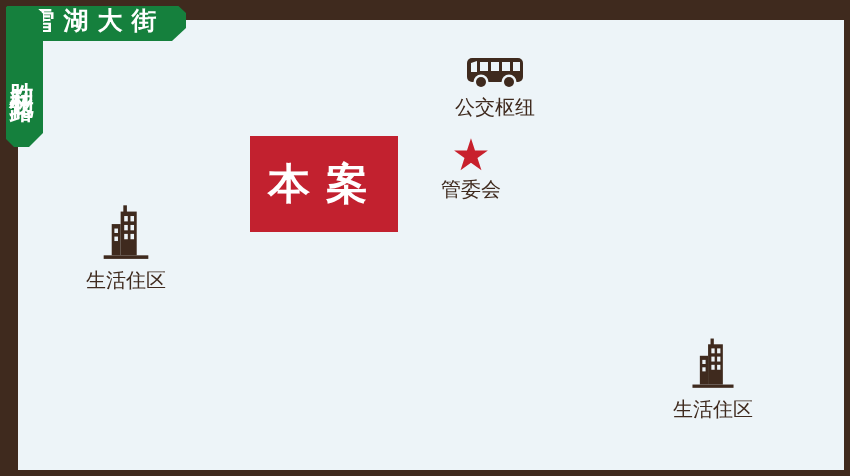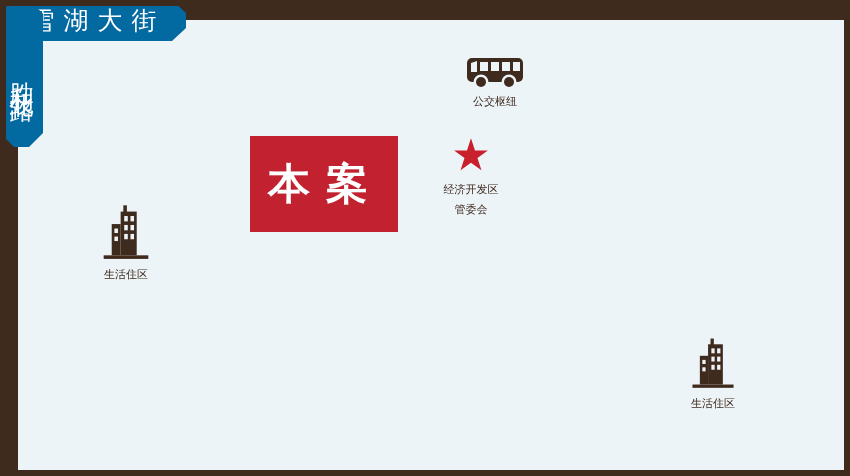--- a/index.html
+++ b/index.html
@@ -15,41 +15,41 @@
   #road-xuehu   { left:550; top:236; width:300px; height:19px; }
   #road-beitan  { left:398; top:0;   width:16px;  height:476px; }
   #road-shengli { left:550; top:0;   width:18px;  height:476px; }
   #road-guihua  { left:237; top:137; width:13px;  height:339px; }
 
   .dash { position:absolute; height:3px; z-index:1;
     background:repeating-linear-gradient(90deg,#3F2A1E 0 10px,transparent 10px 17px); }
   #dash-top    { left:252; top:235; width:298px; }
   #dash-bottom { left:252; top:249; width:298px; }
 
-  .street-label { position:absolute; background:#0369a1; color:#fff; z-index:3;
-    display:flex; align-items:center; justify-content:center; font-weight:normal; }
+  .street-label { position:absolute; background:#15803d; color:#fff; z-index:3;
+    display:flex; align-items:center; justify-content:center; font-weight:bold; }
   .street-label.h { clip-path:polygon(14px 0,calc(100% - 14px) 0,100% 13px,100% calc(100% - 13px),
     calc(100% - 14px) 100%,14px 100%,0 calc(100% - 13px),0 13px); }
   .street-label.v { clip-path:polygon(14px 0,calc(100% - 14px) 0,100% 14px,100% calc(100% - 14px),
     calc(100% - 14px) 100%,14px 100%,0 calc(100% - 14px),0 14px);
     writing-mode:vertical-rl; text-orientation:upright; }
 
   #label-yingmou { left:31;  top:106; width:183px; height:41px; font-size:24px; letter-spacing:7px; padding-left:7px; }
   #label-xuehu   { left:612; top:224; width:186px; height:41px; font-size:25px; letter-spacing:9px; padding-left:9px; }
   #label-guihua  { left:222; top:276; width:42px; height:143px; font-size:26px; letter-spacing:11px; padding-top:8px; }
   #label-beitan  { left:385; top:277; width:43px; height:147px; font-size:24px; letter-spacing:6px;  padding-top:4px; }
   #label-shengli { left:538; top:276; width:43px; height:143px; font-size:24px; letter-spacing:6px;  padding-top:4px; }
 
   .site-box { position:absolute; left:250px; top:136px; width:148px; height:96px;
     background:#C2212F; z-index:2; display:flex; align-items:center; justify-content:center;
     color:#fff; font-size:42px; font-weight:bold; letter-spacing:16px; padding-left:4px; }
 
   .poi { position:absolute; z-index:2; display:flex; flex-direction:column; align-items:center;
     color:#3F2A1E; text-align:center; }
-  .poi .cap { font-size:11px; margin-top:4px; white-space:nowrap; }
+  .poi .cap { font-size:20px; margin-top:4px; white-space:nowrap; }
 
   #poi-bus      { left:435px; top:56px;  width:120px; }
   #poi-hospital { left:650px; top:34px;  width:146px; }
   #poi-hospital .cap { font-size:21px; font-weight:bold; margin-top:9px; }
   #poi-edz      { left:408px; top:133px; width:126px; }
   #poi-edz .cap { margin-top:2px; line-height:20px; }
   #poi-res-west { left:66px;  top:203px; width:120px; }
   #poi-res-east { left:653px; top:336px; width:120px; }
 
   .star-glyph { font-size:44px; line-height:44px; color:#C8202C; font-family:"DejaVu Sans",sans-serif; }
@@ -92,21 +92,20 @@
       <circle cx="14" cy="26" r="5" fill="#3F2A1E"></circle>
       <circle cx="42" cy="26" r="5" fill="#3F2A1E"></circle>
     </svg>
     <div class="cap">公交枢纽</div>
   </div>
 
 
   <div class="poi" id="poi-edz">
     <div class="star-glyph">★</div>
     <div class="cap">
-      <div>经济开发区</div>
       <div>管委会</div>
     </div>
   </div>
 
   <div class="poi" id="poi-res-west">
     <svg width="50" height="60" viewBox="0 0 56 62">
       <rect x="25" y="0" width="4" height="9" fill="#3F2A1E"></rect>
       <rect x="22" y="7" width="18" height="49" fill="#3F2A1E"></rect>
       <rect x="12" y="21" width="10" height="35" fill="#3F2A1E"></rect>
       <rect x="26" y="12" width="4" height="6" fill="#EDF4F8"></rect>

